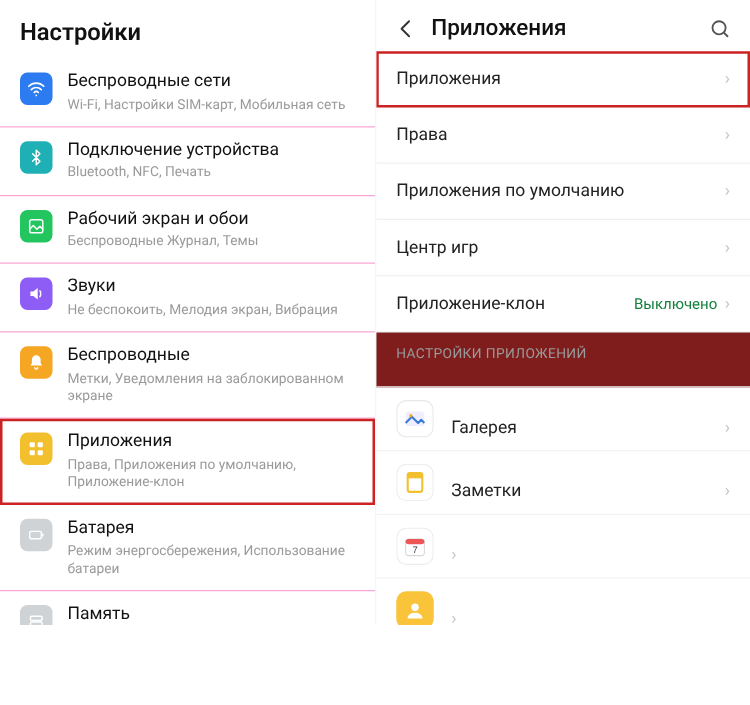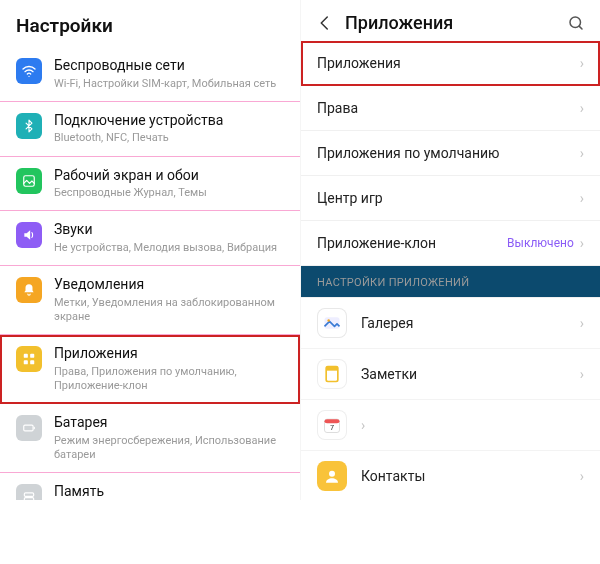--- a/index.html
+++ b/index.html
@@ -70,34 +70,34 @@
   .bg-grey2  { background:#cfd3d6; }
 
   
   .r-row {
     display:flex; align-items:center;
     padding: 14px 16px;
     border-bottom: 1px solid #f0f0f0;
     font-size: 14px; color:#222;
   }
   .r-row .lbl { flex:1; }
-  .r-row .val { color:#8b5cf6; font-size:12px; margin-right:6px; }
+  .r-row .val { color:#15803d; font-size:12px; margin-right:6px; }
   .r-row .chev { color:#c5c5c5; font-size:14px; }
 
   .r-sect {
-    background:#0c4a6e;
+    background:#7f1d1d;
     color:#9a9a9a;
     font-size:11px;
     letter-spacing:0.3px;
-    padding: 10px 16px 8px 16px;
+    padding: 10px 16px 20px 16px;
     border-bottom:1px solid #f0f0f0;
   }
 
   .r-app {
-    display:flex; align-items:center;
+    display:flex; align-items:flex-end;
     padding: 10px 16px;
     border-bottom:1px solid #f3f3f3;
   }
   .r-app .aic {
     width: 30px; height:30px; border-radius:8px;
     margin-right: 14px; flex:none;
     display:flex; align-items:center; justify-content:center;
   }
   .r-app .albl { flex:1; font-size:14px; color:#222; }
   .r-app .chev { color:#c5c5c5; font-size:14px; }
@@ -157,33 +157,33 @@
 
     <div class="l-item">
       <div class="ic bg-purple">
         <svg width="14" height="14" viewBox="0 0 24 24" fill="none">
             <path d="M4 9v6h4l6 5V4L8 9H4z" fill="#fff"></path>
             <path d="M17 8c1.5 1.2 1.5 6.8 0 8" stroke="#fff" stroke-width="2" stroke-linecap="round"></path>
           </svg>
       </div>
       <div class="txt">
         <div class="title">Звуки</div>
-        <div class="sub">Не устройства, Мелодия вызова, Вибрация</div>
+        <div class="sub">Не беспокоить, Мелодия экран, Вибрация</div>
       </div>
     </div>
 
     <div class="l-item">
       <div class="ic bg-orange">
         <svg width="14" height="14" viewBox="0 0 24 24" fill="none">
             <path d="M6 8a6 6 0 1112 0v5l2 3H4l2-3V8z" fill="#fff"></path>
             <path d="M10 19a2 2 0 004 0" stroke="#fff" stroke-width="2" stroke-linecap="round"></path>
           </svg>
       </div>
       <div class="txt">
-        <div class="title">Уведомления</div>
+        <div class="title">Беспроводные</div>
         <div class="sub">Метки, Уведомления на заблокированном экране</div>
       </div>
     </div>
 
     <div class="l-item hl-red">
       <div class="ic bg-yellow">
         <svg width="14" height="14" viewBox="0 0 24 24" fill="none">
             <rect x="3" y="3" width="7" height="7" rx="1.5" fill="#fff"></rect>
             <rect x="14" y="3" width="7" height="7" rx="1.5" fill="#fff"></rect>
             <rect x="3" y="14" width="7" height="7" rx="1.5" fill="#fff"></rect>
@@ -299,21 +299,20 @@
     <div class="chev">›</div>
   </div>
 
   <div class="r-app">
     <div class="aic aic-contacts">
       <svg width="18" height="18" viewBox="0 0 24 24" fill="none">
           <circle cx="12" cy="9" r="4" fill="#fff"></circle>
           <path d="M4 21c0-4 4-6 8-6s8 2 8 6" fill="#fff"></path>
         </svg>
     </div>
-    <div class="albl">Контакты</div>
     <div class="chev">›</div>
   </div>
 
   <div class="r-app">
     <div class="aic aic-phone">
       <svg width="18" height="18" viewBox="0 0 24 24" fill="none">
           <path d="M5 4c0 8 7 15 15 15l1-4-5-2-2 2c-3-1-5-3-6-6l2-2-2-5-4 1 1 1z" fill="#fff"></path>
         </svg>
     </div>
     <div class="albl">Службы Телефон</div>

